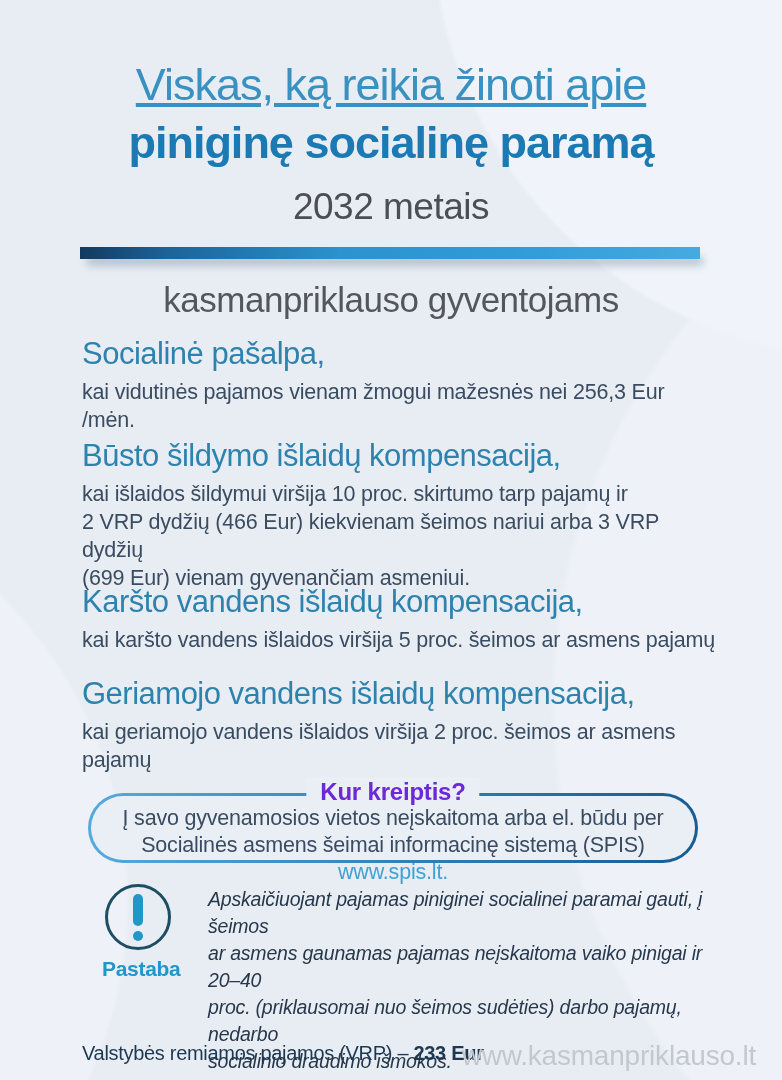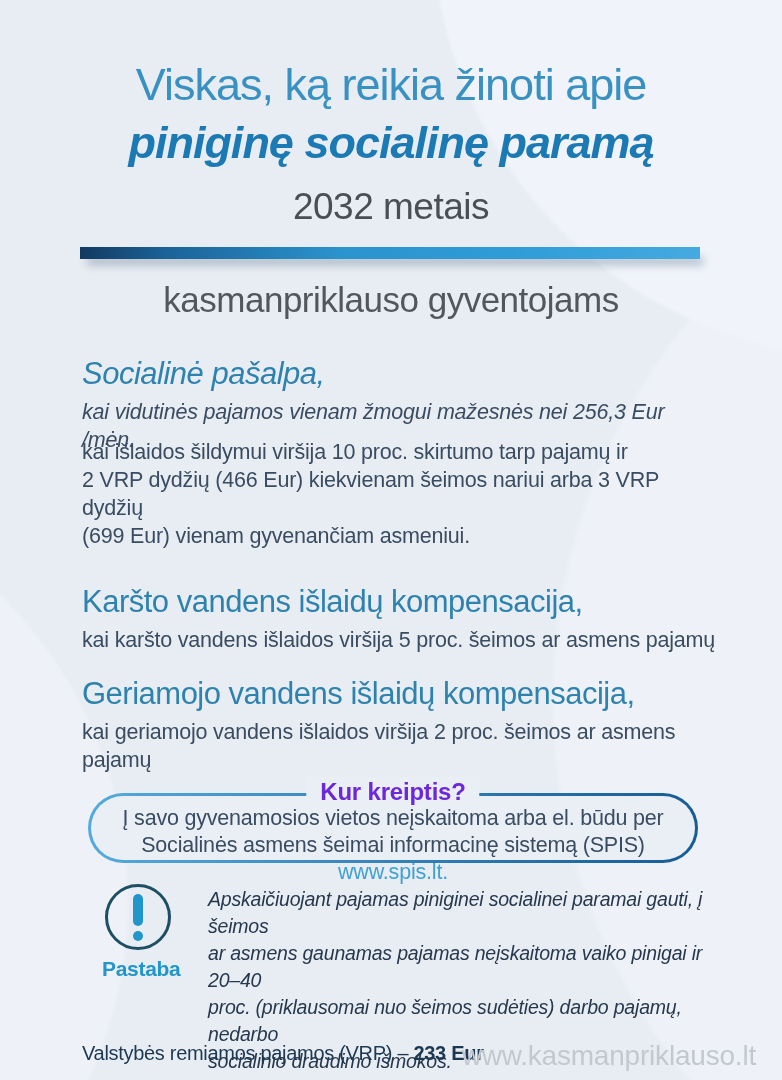--- a/index.html
+++ b/index.html
@@ -16,37 +16,37 @@
       radial-gradient(circle 600px at 1150px 700px, #eef2f8 0 99%, rgba(238,242,248,0) 100%),
       radial-gradient(circle 430px at -300px 900px, #eef2f8 0 99%, rgba(238,242,248,0) 100%),
       #e8edf3;
     letter-spacing: -0.2px;
     color: #3a4c61;
   }
   .abs { position: absolute; }
 
   
   .title-block { top: 56px; left: 0; width: 100%; text-align: center; }
-  .title-1 { font-size: 45px; line-height: 58px; font-weight: 400; color: #3991c1; letter-spacing: -1px; }
-  .title-2 { font-size: 45px; line-height: 58px; font-weight: 700; color: #1b79b4; letter-spacing: -1px; font-style: italic; }
+  .title-1 { font-size: 45px; line-height: 58px; font-weight: 400; color: #3991c1; letter-spacing: -1px; text-decoration: underline; }
+  .title-2 { font-size: 45px; line-height: 58px; font-weight: 700; color: #1b79b4; letter-spacing: -1px; }
   .title-3 { font-size: 37px; line-height: 46px; font-weight: 400; color: #4b4e56; margin-top: 12px; letter-spacing: -0.5px; }
 
   
   .divider {
     top: 247px; left: 80px; width: 620px; height: 12px;
     background: linear-gradient(90deg, #123a60 0%, #1b6399 14%, #2b93cd 42%, #2f9cd8 70%, #45aadf 100%);
     box-shadow: 5px 8px 9px -2px rgba(96,118,143,0.45);
   }
 
   .audience { top: 276px; left: 0; width: 100%; text-align: center;
     font-size: 35px; line-height: 48px; color: #54565e; letter-spacing: -0.5px; }
 
   
   .section { left: 82px; width: 640px; }
-  .sec-1 { top: 353px; font-style: italic; }
+  .sec-1 { top: 333px; }
   .sec-2 { top: 435px; }
   .sec-3 { top: 581px; }
   .sec-4 { top: 673px; }
   .section h2 { font-size: 31px; line-height: 42px; font-weight: 400; color: #2e82ae; letter-spacing: -0.5px; }
   .section p  { font-size: 21.5px; line-height: 28px; color: #3a4c61; margin-top: 3px; white-space: pre-line; }
 
   
   .contact-box {
     top: 793px; left: 88px; width: 610px; height: 70px;
     background: linear-gradient(90deg, #55aadb 0%, #2f7fb4 55%, #175c93 100%);
@@ -104,20 +104,21 @@
   <div class="abs divider"></div>
 
   <div class="abs audience">kasmanpriklauso gyventojams</div>
 
   <div class="abs section sec-1">
     <h2>Socialinė pašalpa,</h2>
     <p>kai vidutinės pajamos vienam žmogui mažesnės nei 256,3 Eur /mėn.</p>
   </div>
 
   <div class="abs section sec-2">
+    <h2>Būsto šildymo išlaidų kompensacija,</h2>
     <p>kai išlaidos šildymui viršija 10 proc. skirtumo tarp pajamų ir
 2 VRP dydžių (466 Eur) kiekvienam šeimos nariui arba 3 VRP dydžių
 (699 Eur) vienam gyvenančiam asmeniui.</p>
   </div>
 
   <div class="abs section sec-3">
     <h2>Karšto vandens išlaidų kompensacija,</h2>
     <p>kai karšto vandens išlaidos viršija 5 proc. šeimos ar asmens pajamų</p>
   </div>
 

